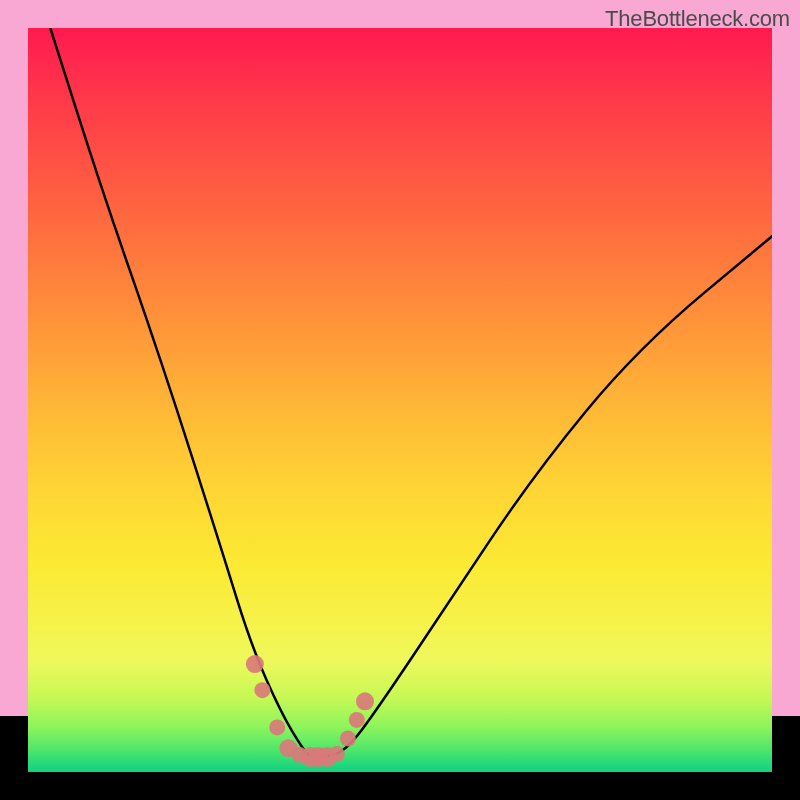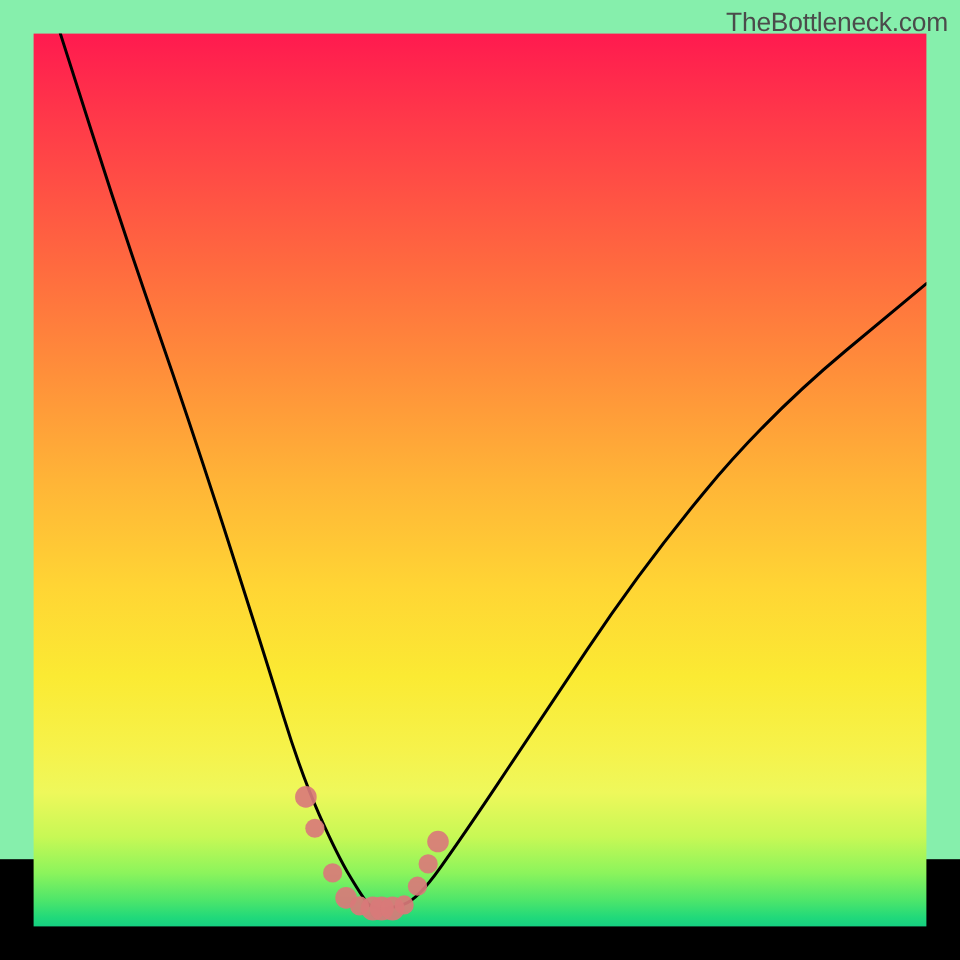--- a/index.html
+++ b/index.html
@@ -10,21 +10,21 @@
     overflow: hidden;
     background: #000;
     font-family: Arial, Helvetica, sans-serif;
   }
   .frame {
     position: absolute;
     top: 0;
     left: 0;
     width: 800px;
     height: 716px;
-    background: #86efac;
+    background: #f9a8d4;
   }
   .plot-bg {
     position: absolute;
     top: 28px;
     left: 28px;
     width: 744px;
     height: 744px;
     
     background: linear-gradient(
       to bottom,

